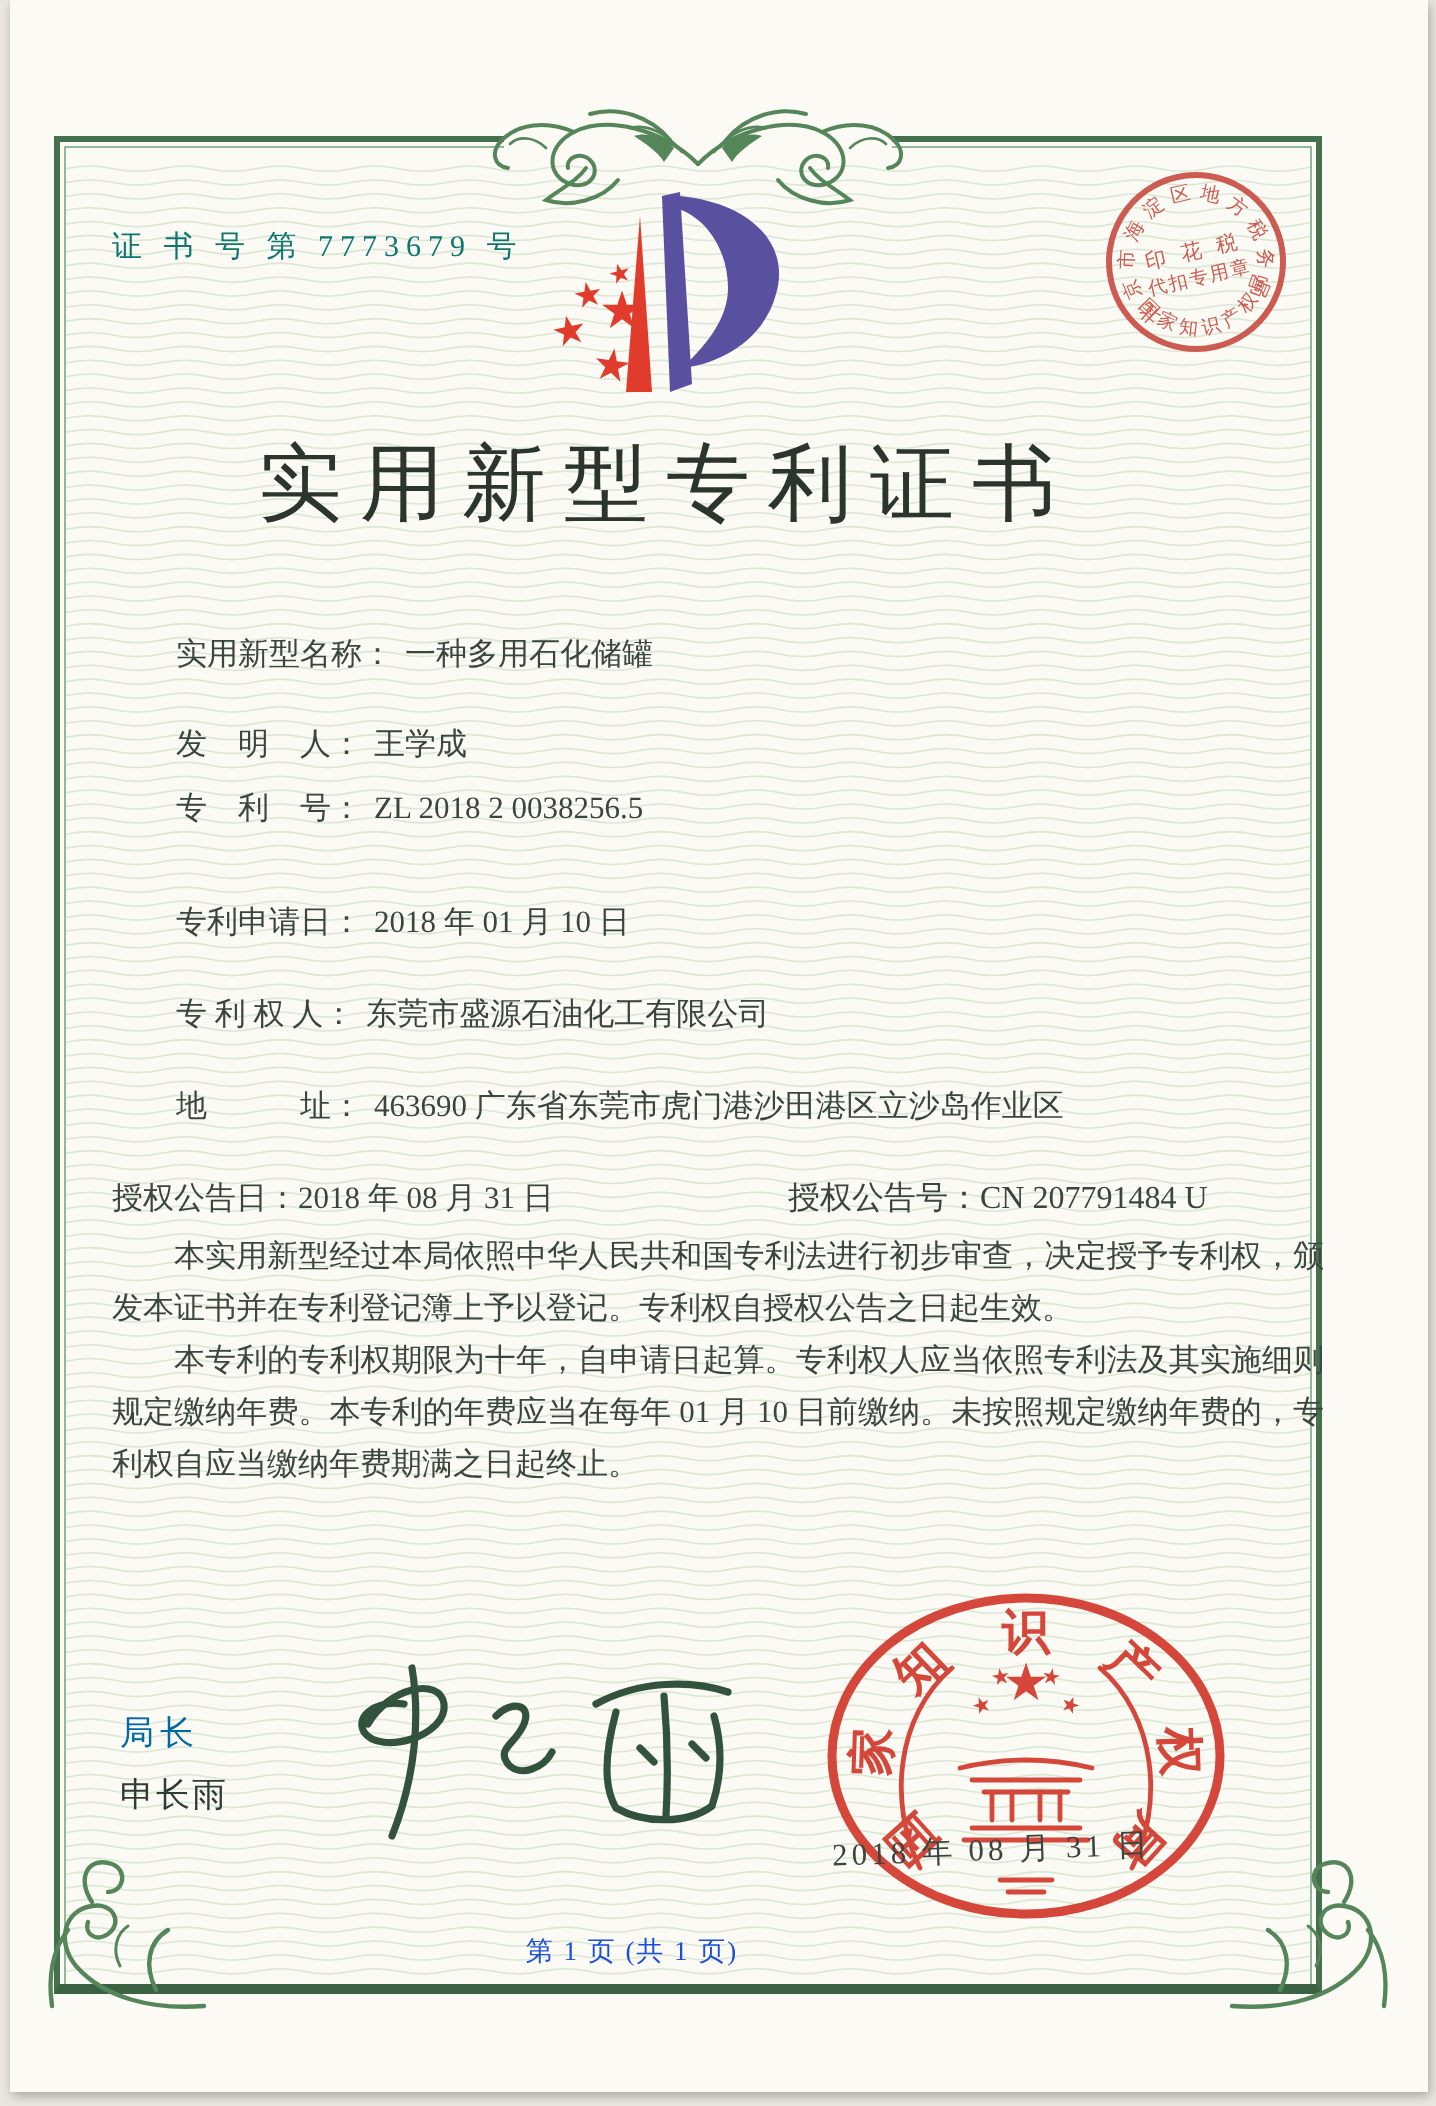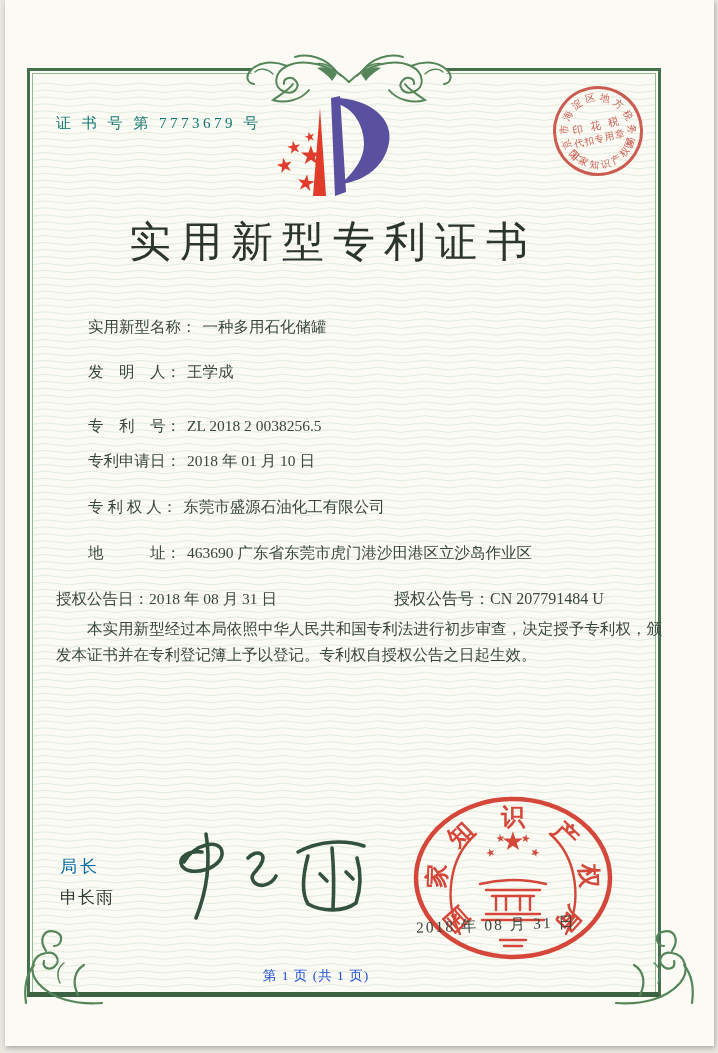--- a/index.html
+++ b/index.html
@@ -28,21 +28,21 @@
     position:absolute;left:56px;top:114px;font-size:15px;color:#0f766e;
     letter-spacing:3.5px;white-space:nowrap;
   }
   .logo{position:absolute;left:258px;top:94px;width:185px;height:114px;}
   .title{
     position:absolute;left:0;top:214px;width:666px;text-align:center;
     font-size:42px;letter-spacing:9px;color:#2c342e;font-weight:500;white-space:nowrap;
   }
   .field{position:absolute;left:56px;font-size:15.5px;color:#39453d;white-space:nowrap;margin-left:32px;}
   .field .val{margin-left:6px;}
-  .f0{top:317px;} .f1{top:362px;} .f2{top:416px;}
+  .f0{top:317px;} .f1{top:362px;} .f2{top:394px;}
   .f3{top:451px;} .f4{top:497px;} .f5{top:543px;}
   .grant-left{position:absolute;left:56px;top:589px;font-size:15.5px;color:#39453d;white-space:nowrap;}
   .grant-right{position:absolute;left:394px;top:589px;font-size:16px;color:#39453d;white-space:nowrap;}
   .paragraphs{
     position:absolute;left:56px;top:616px;width:606px;
     font-size:15.5px;line-height:26px;color:#3a463e;text-align:justify;
   }
   .paragraphs p{margin:0;text-indent:2em;}
   .signer-title{position:absolute;left:60px;top:855px;font-size:17px;letter-spacing:3px;color:#0369a1;}
   .signer-name{position:absolute;left:60px;top:886px;font-size:17px;letter-spacing:1px;color:#2f3b33;}
@@ -267,20 +267,21 @@
 
 <div class="grant-left">
   <span>授权公告日：</span><span class="val">2018 年 08 月 31 日</span>
 </div>
 <div class="grant-right">
   <span>授权公告号：</span><span class="val">CN 207791484 U</span>
 </div>
 
 <div class="paragraphs">
   <p>本实用新型经过本局依照中华人民共和国专利法进行初步审查，决定授予专利权，颁发本证书并在专利登记簿上予以登记。专利权自授权公告之日起生效。</p>
+  <p>本专利的专利权期限为十年，自申请日起算。专利权人应当依照专利法及其实施细则规定缴纳年费。本专利的年费应当在每年 01 月 10 日前缴纳。未按照规定缴纳年费的，专利权自应当缴纳年费期满之日起终止。</p>
 </div>
 
 <div class="signer-title">局长</div>
 <div class="signer-name">申长雨</div>
 
 <svg class="signature" viewBox="0 0 232 96" xmlns="http://www.w3.org/2000/svg">
   <g fill="none" stroke="#33523e" stroke-width="3.6" stroke-linecap="round">
     <path d="M34,34 C44,16 70,10 72,24 C74,40 40,50 32,38 C27,29 40,22 52,24"></path>
     <path d="M56,6 C60,30 58,60 46,90"></path>
     <path d="M98,30 C106,22 116,24 112,34 C108,44 98,46 104,54 C110,61 122,56 126,48"></path>

